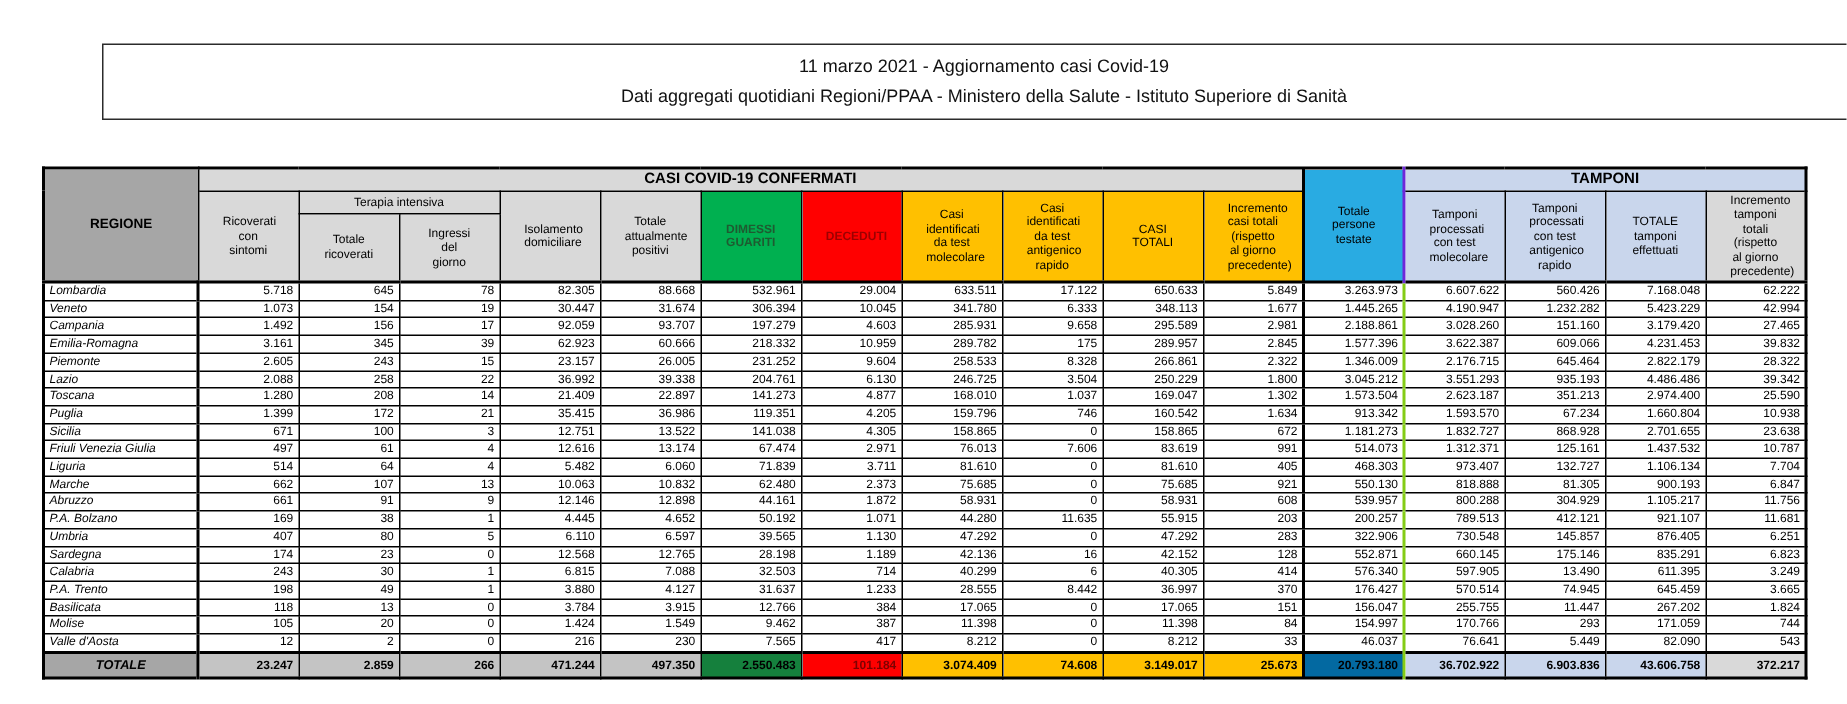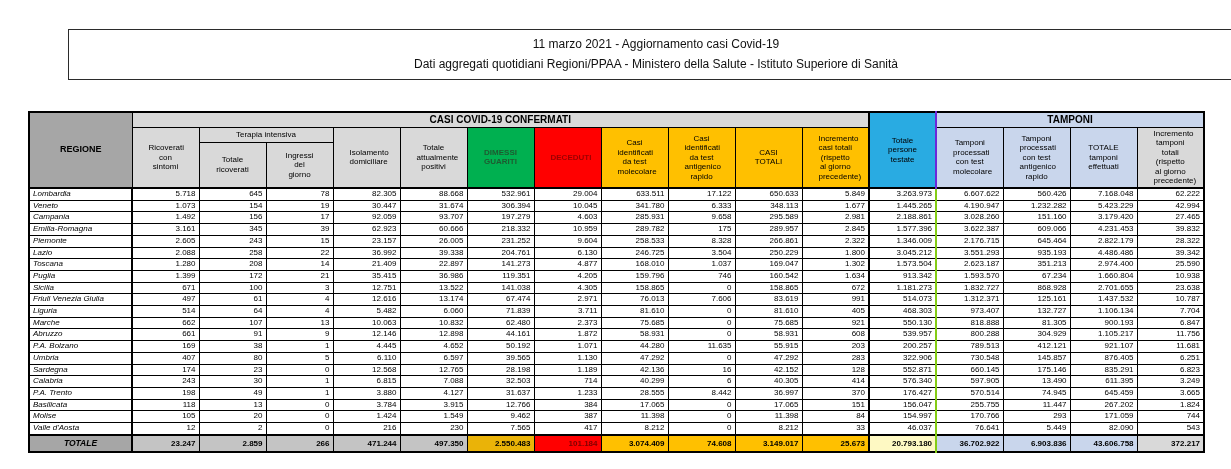--- a/index.html
+++ b/index.html
@@ -44,24 +44,24 @@
     background:#fff; font-size:8px; line-height:10.7px; height:11.7px;
     padding:0 3px; white-space:nowrap;
   }
   td.region { text-align:left; padding-left:3px; border-right:2px solid #000;font-style:italic; }
   td.num { text-align:right; }
   td.c11 { border-left:2px solid #000; border-right:2px solid #84cc16; }
 
   tr.total td { border-top:2px solid #000; font-weight:bold; height:16px; line-height:15px; }
   tr.total td.region { background:#A6A6A6; text-align:center; font-size:8.5px; }
   .t-gray  { background:#C4C4C4; }
-  .t-green { background:#eab308; }
+  .t-green { background:#15803d; }
   .t-red   { background:#FF0000; color:#7F0000; }
   .t-gold  { background:#FFC000;margin-top:36px; }
-  .t-cyan  { background:#fef9c3; }
+  .t-cyan  { background:#0369a1; }
   .t-peri  { background:#C9D6EC; }
   .t-lgray { background:#D9D9D9; }
 </style>
 </head>
 <body>
 
 <div class="title-box">
   <div class="title-line">11 marzo 2021 - Aggiornamento casi Covid-19</div>
   <div class="title-line">Dati aggregati quotidiani Regioni/PPAA - Ministero della Salute - Istituto Superiore di Sanità</div>
 </div>

